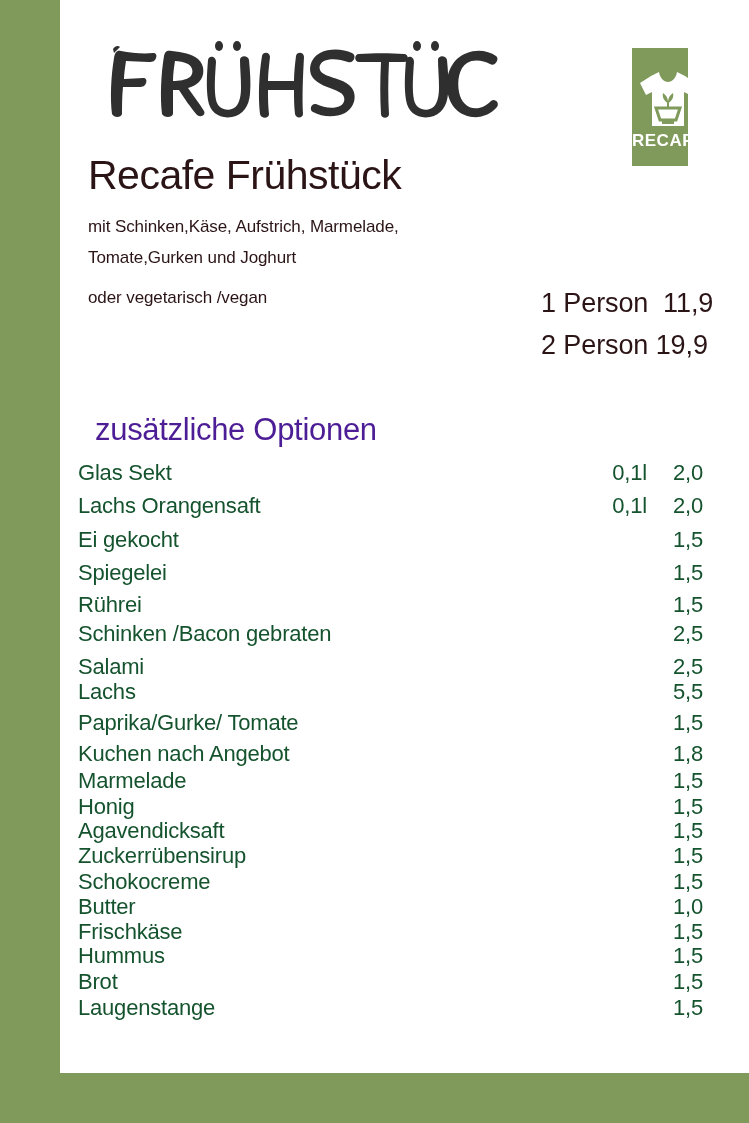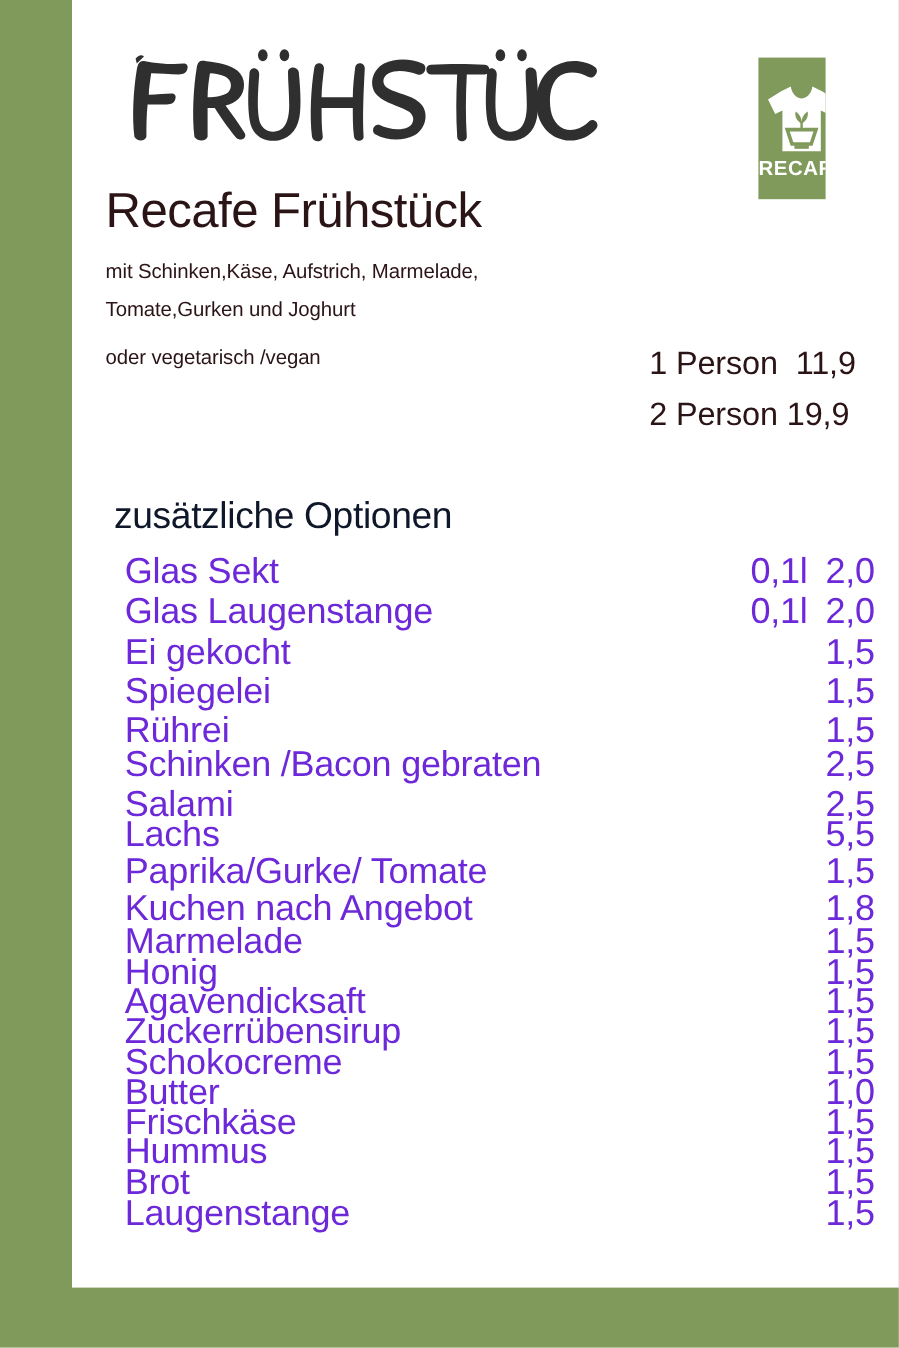--- a/index.html
+++ b/index.html
@@ -100,40 +100,40 @@
   }
   .p1 { left: 481px; top: 288px; }
   .p2 { left: 481px; top: 330px; }
 
   .h2 {
     position: absolute;
     left: 35px;
     top: 412px;
     font-size: 31px;
     font-weight: 400;
-    color: #0f172a;
+    color: #4c1d95;
     letter-spacing: -0.3px;
     white-space: nowrap;
   }
 
   
   #options-list {
     position: absolute;
     left: 0;
     top: 0;
     width: 689px;
     height: 1073px;
   }
   .row {
     position: absolute;
-    left: 44px;
+    left: 18px;
     width: 625px;
     height: 26px;
-    font-size: 30px;
-    color: #6d28d9;
+    font-size: 22px;
+    color: #14532d;
     letter-spacing: -0.2px;
     white-space: nowrap;
   }
   .row .nm {
     position: absolute;
     left: 0;
     top: 0;
   }
   .row .vol {
     position: absolute;
@@ -200,21 +200,21 @@
   </div>
 
   <div class="h2">zusätzliche Optionen</div>
   <div id="options-list">
       <div class="row" style="top: 460px;">
         <span class="nm">Glas Sekt</span>
         <span class="vol">0,1l</span>
         <span class="pr">2,0</span>
       </div>
       <div class="row" style="top: 493px;">
-        <span class="nm">Glas Laugenstange</span>
+        <span class="nm">Lachs Orangensaft</span>
         <span class="vol">0,1l</span>
         <span class="pr">2,0</span>
       </div>
       <div class="row" style="top: 527px;">
         <span class="nm">Ei gekocht</span>
         <span class="pr">1,5</span>
       </div>
       <div class="row" style="top: 560px;">
         <span class="nm">Spiegelei</span>
         <span class="pr">1,5</span>

